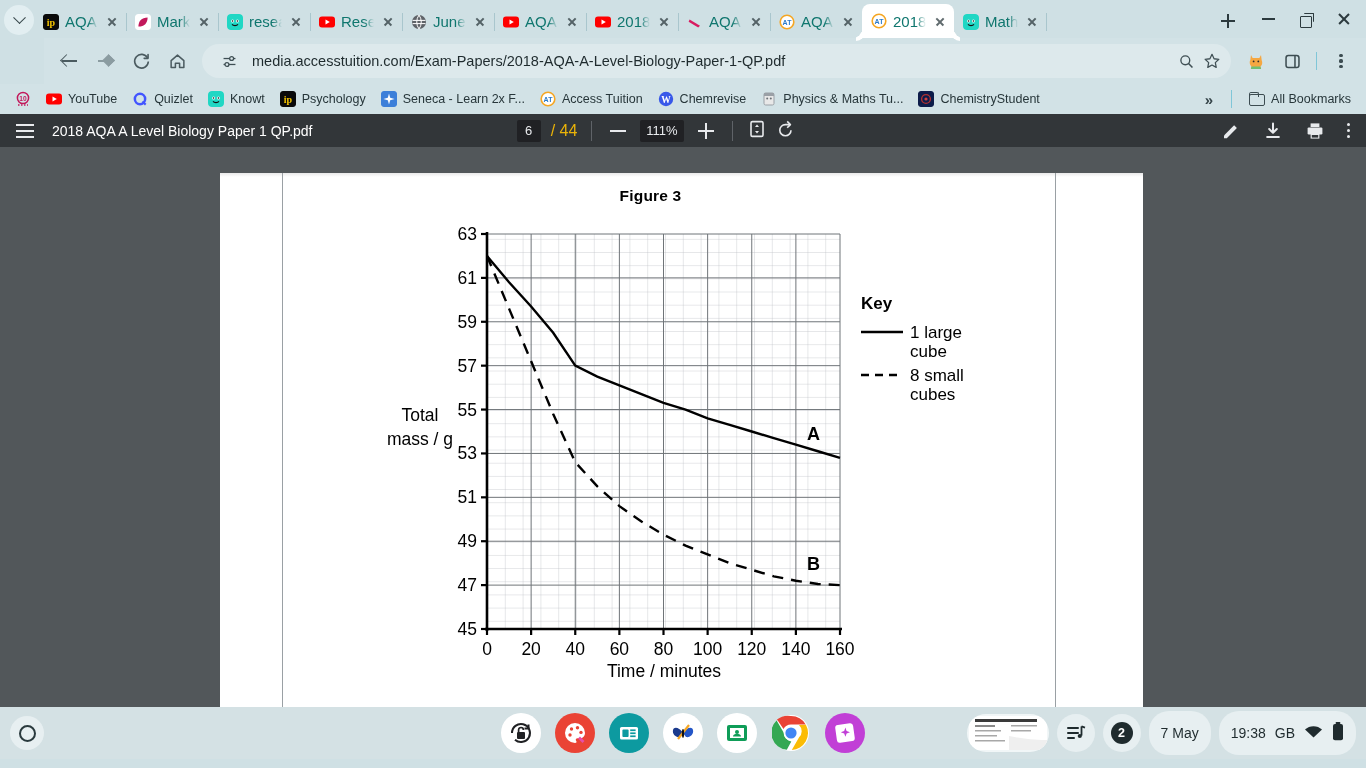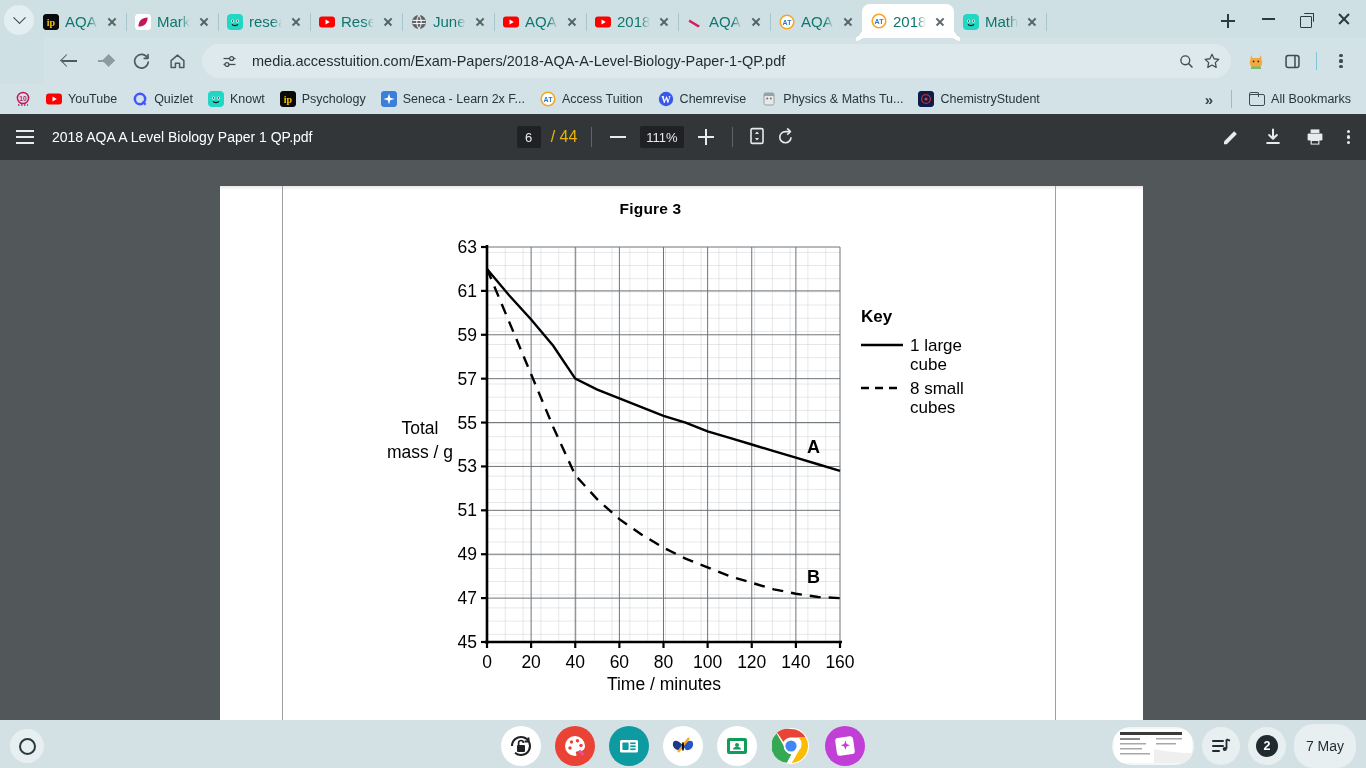--- a/index.html
+++ b/index.html
@@ -96,21 +96,21 @@
     align-items:center;justify-content:center;font-size:9px;font-weight:bold;overflow:hidden;}
   .bm .bml{overflow:hidden;text-overflow:ellipsis;white-space:nowrap;}
   .bm-spacer{flex:1;}
   .chevs{ font-size:15px;color:#36454a;padding:0 8px;font-weight:600;}
   .folder{ width:17px;height:14px;position:relative;}
   .folder:before{content:"";position:absolute;inset:0;border:1.6px solid #3c4c51;border-radius:2px;top:2px;}
   .folder:after{content:"";position:absolute;left:0;top:0;width:8px;height:4px;
     border:1.6px solid #3c4c51;border-bottom:none;border-radius:2px 2px 0 0;}
 
   
-  .pdf-toolbar{ height:46px;background:#323639;display:flex;align-items:center;
+  .pdf-toolbar{ height:33px;background:#323639;display:flex;align-items:center;
     padding:0 16px;color:#e8eaed;font-size:13.5px;}
   .hamb{width:18px;height:14px;position:relative;margin-right:18px;}
   .hamb i{position:absolute;left:0;width:18px;height:2px;background:#e8eaed;}
   .hamb i:nth-child(1){top:0;} .hamb i:nth-child(2){top:6px;} .hamb i:nth-child(3){top:12px;}
   .pdf-title{font-size:14px;color:#fff;}
   .pdf-center{ margin-left:auto;margin-right:auto;display:flex;align-items:center;gap:10px;
     transform:translateX(-110px);}
   .pagebox{ background:#202124;color:#e8eaed;width:24px;height:22px;border-radius:2px;
     display:flex;align-items:center;justify-content:center;font-size:13px;}
   .pagetot{font-size:16px;color:#eab308;}
@@ -741,14 +741,29 @@
         <circle cx="14.8" cy="14" r="2.1" fill="#1f2b2e"></circle>
         <path d="M16.5 4.4 20 5.6" stroke="#1f2b2e" stroke-width="1.8"></path>
       </svg>
     </div>
     <div class="traycirc">
       <span class="badge">2</span>
     </div>
     <div class="tray">
       <span>7 May</span>
     </div>
+    <div class="tray">
+      <span>19:38</span>
+      <span>GB</span>
+      <span>
+        <svg width="19" height="15" viewBox="0 0 19 15">
+            <path d="M9.5 13.6 1 5.6a12.4 12.4 0 0 1 17 0z" fill="#1f2b2e"></path>
+          </svg>
+      </span>
+      <span>
+        <svg width="12" height="19" viewBox="0 0 12 19">
+          <rect x="3.6" y="0" width="4.8" height="2" rx="0.8" fill="#1f2b2e"></rect>
+          <rect x="1" y="2" width="10" height="16.2" rx="2" fill="#1f2b2e"></rect>
+        </svg>
+      </span>
+    </div>
   </div>
 </div>
 
 </body></html>

